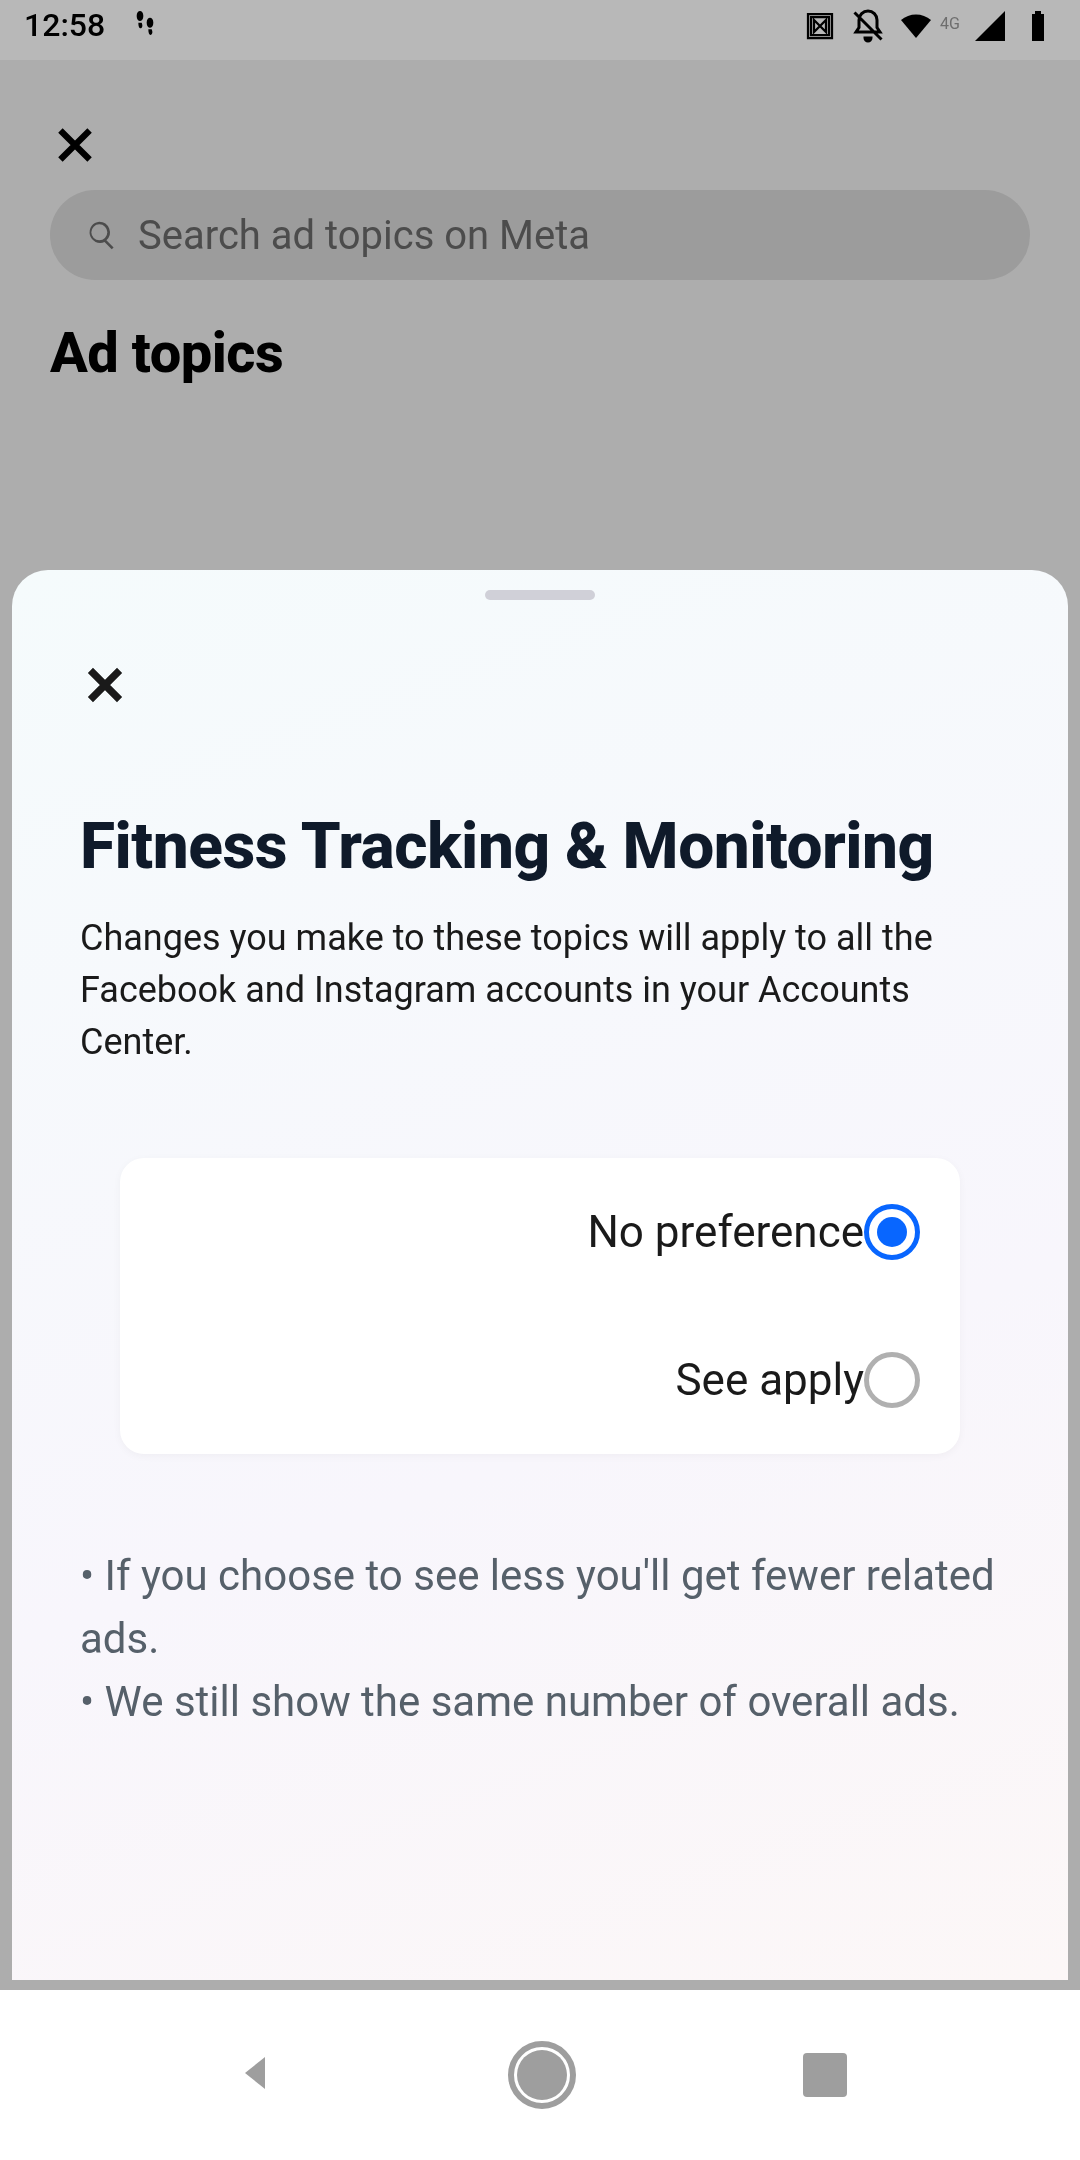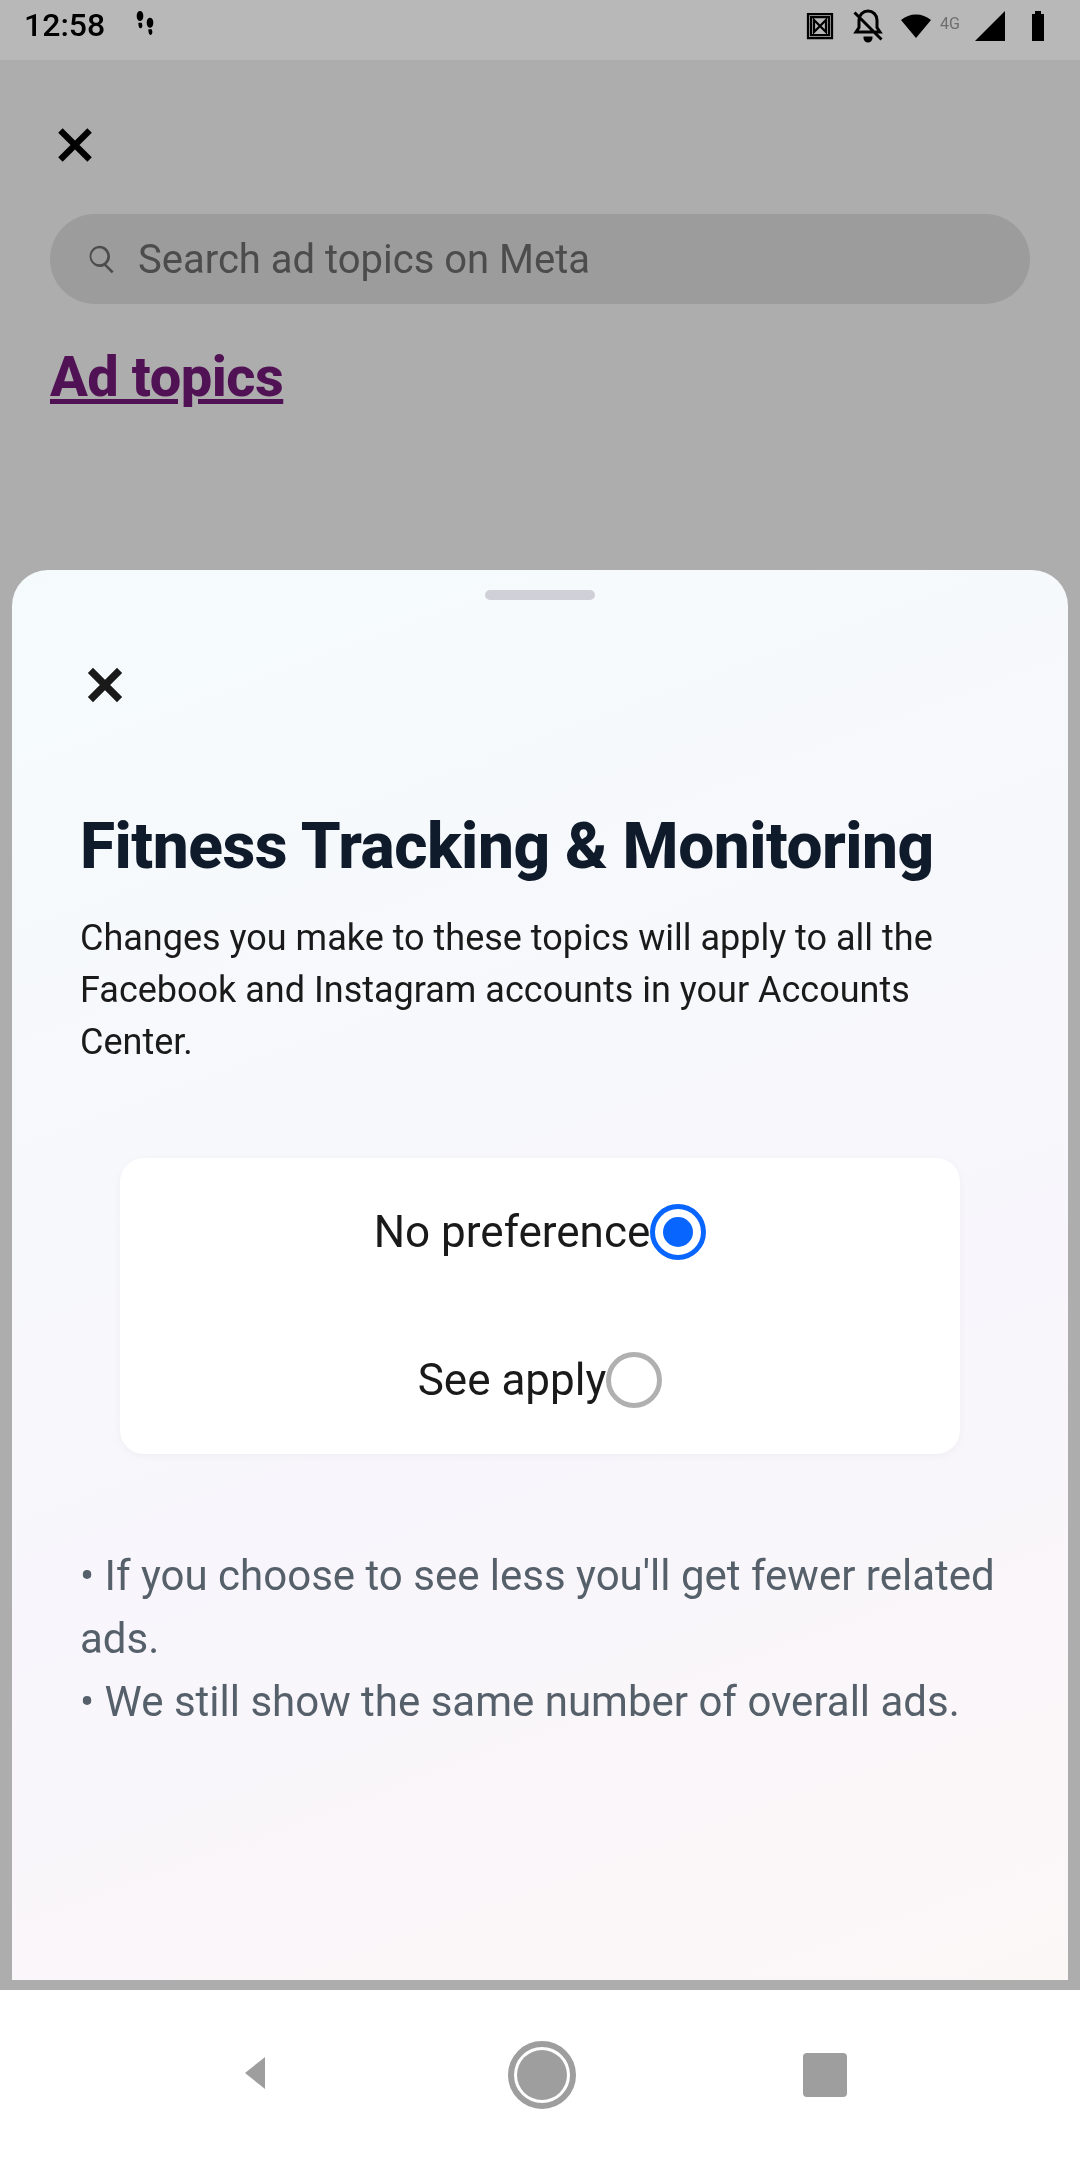--- a/index.html
+++ b/index.html
@@ -34,32 +34,32 @@
       right: 0;
       bottom: 0;
       background: #f0f0f0;
     }
     .back-page {
       padding: 60px 50px 0;
     }
     .back-close { width: 50px; height: 50px; }
     .back-close svg { width: 50px; height: 50px; stroke: #000; stroke-width: 3; }
     .back-search {
-      margin-top: 44px;
+      margin-top: 20px;
       background: #d8d8d8;
       border-radius: 50px;
       height: 90px;
       display: flex;
       align-items: center;
       padding: 0 36px;
       gap: 20px;
     }
     .back-search svg { width: 32px; height: 32px; fill: #6a6a6a; }
     .back-search-text { font-size: 40px; color: #6a6a6a; }
-    .back-title { font-size: 56px; font-weight: 800; margin-top: 40px; color: #701a75; letter-spacing: -0.5px; text-decoration: underline;}
+    .back-title { font-size: 56px; font-weight: 800; margin-top: 40px; color: #000000; letter-spacing: -0.5px;}
 
     .dim-overlay {
       position: absolute;
       top: 0;
       left: 0;
       right: 0;
       bottom: 0;
       background: rgba(0,0,0,0.28);
     }
 
@@ -104,21 +104,21 @@
     .option-card {
       background: #fff;
       border-radius: 24px;
       margin: 90px 40px 0;
       box-shadow: 0 2px 8px rgba(0,0,0,0.04);
       overflow: hidden;
     }
     .option-row {
       display: flex;
       align-items: center;
-      justify-content: center;
+      justify-content: flex-end;
       padding: 46px 40px;
     }
     .option-label { font-size: 44px; color: #1a1a1a; font-weight: 400; }
     .radio {
       width: 56px;
       height: 56px;
       border-radius: 50%;
       border: 5px solid #b0b0b0;
       display: flex;
       align-items: center;

